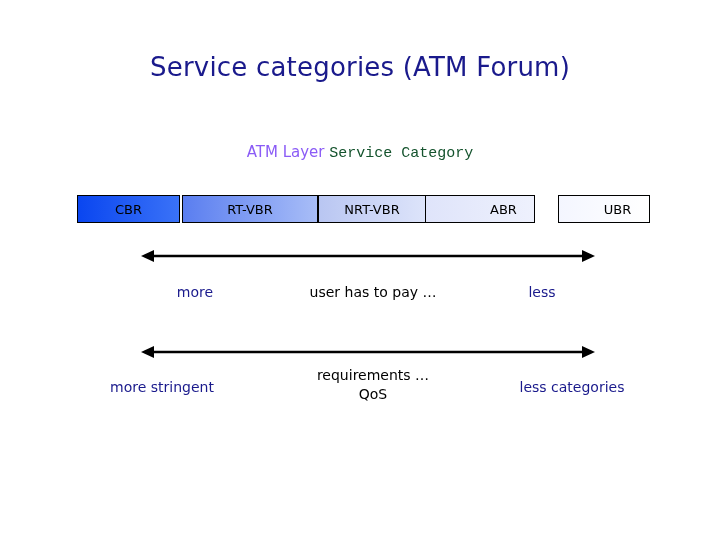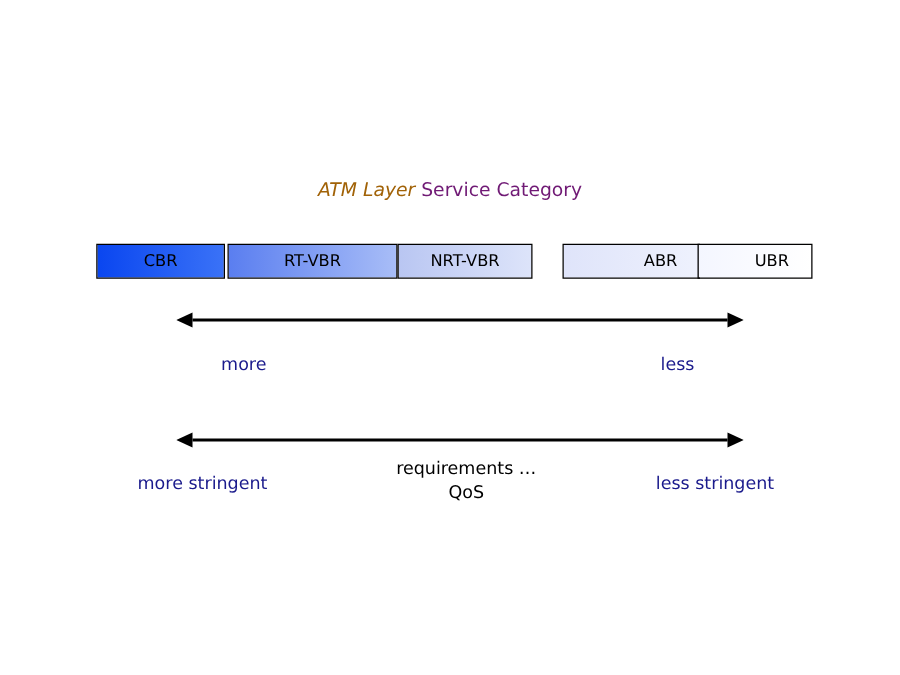--- a/index.html
+++ b/index.html
@@ -40,25 +40,25 @@
   .subtitle {
     position: absolute;
     left: 0;
     top: 143px;
     width: 720px;
     text-align: center;
     font-size: 15px;
     white-space: nowrap;
   }
   .subtitle .part-dark {
-    color: #a16207;
-    font-style: italic;
+    color: #8b5cf6;
   }
   .subtitle .part-blue {
-    color: #701a75;
+    color: #14532d;
+    font-family: Liberation Mono, monospace;
   }
 
   
   .cat-box {
     position: absolute;
     top: 195px;
     height: 28px;
     border: 1px solid #000000;
     box-sizing: border-box;
     font-size: 13px;
@@ -95,36 +95,37 @@
   .caption.two-line {
     white-space: normal;
     line-height: 1.35;
   }
 </style>
 </head>
 <body>
 
 <div id="slide">
 
+  <div class="slide-title">Service categories (ATM Forum)</div>
 
   <div class="subtitle">
     <span class="part-dark">ATM Layer </span><span class="part-blue">Service Category</span>
   </div>
 
   <div id="cat-boxes">
       <div class="cat-box" style="left: 77px; width: 103px; background: linear-gradient(to right, rgb(10, 70, 240), rgb(58, 114, 247));">
         <span>CBR</span>
       </div>
       <div class="cat-box" style="left: 182px; width: 136px; background: linear-gradient(to right, rgb(90, 126, 240), rgb(168, 189, 247));">
         <span>RT-VBR</span>
       </div>
       <div class="cat-box" style="left: 318px; width: 108px; background: linear-gradient(to right, rgb(185, 198, 242), rgb(221, 228, 250));">
         <span>NRT-VBR</span>
       </div>
-      <div class="cat-box" style="left: 450px; width: 110px; background: linear-gradient(to right, rgb(223, 228, 250), rgb(238, 241, 253)); padding-left: 47px;">
+      <div class="cat-box" style="left: 425px; width: 110px; background: linear-gradient(to right, rgb(223, 228, 250), rgb(238, 241, 253)); padding-left: 47px;">
         <span>ABR</span>
       </div>
       <div class="cat-box" style="left: 558px; width: 92px; background: linear-gradient(to right, rgb(244, 246, 255), rgb(255, 255, 255)); padding-left: 27px;">
         <span>UBR</span>
       </div>
     </div>
 
   <div id="arrows">
       <div class="arrow-row" style="left: 141px; top: 248px; width: 454px;">
         <svg width="454" height="16" viewBox="0 0 454 16">
@@ -136,22 +137,23 @@
       <div class="arrow-row" style="left: 141px; top: 344px; width: 454px;">
         <svg width="454" height="16" viewBox="0 0 454 16">
           <line x1="13" y1="8" x2="441" y2="8" stroke="#000000" stroke-width="2.4"></line>
           <polygon points="0,8 13,2 13,14" fill="#000000"></polygon>
           <polygon points="454,8 441,2 441,14" fill="#000000"></polygon>
         </svg>
       </div>
     </div>
 
   <div class="caption blue" style="left:195px; top:284px;">more</div>
+  <div class="caption dark" style="left:373px; top:284px;">user has to pay …</div>
   <div class="caption blue" style="left:542px; top:284px;">less</div>
 
   <div class="caption blue" style="left:162px; top:379px;">more stringent</div>
   <div class="caption dark two-line" style="left:373px; top:366px; width:220px;">
     <div>requirements …</div>
     <div>QoS</div>
   </div>
-  <div class="caption blue" style="left:572px; top:379px;">less stringent</div>
+  <div class="caption blue" style="left:572px; top:379px;">less categories</div>
 
 </div>
 
 </body></html>

